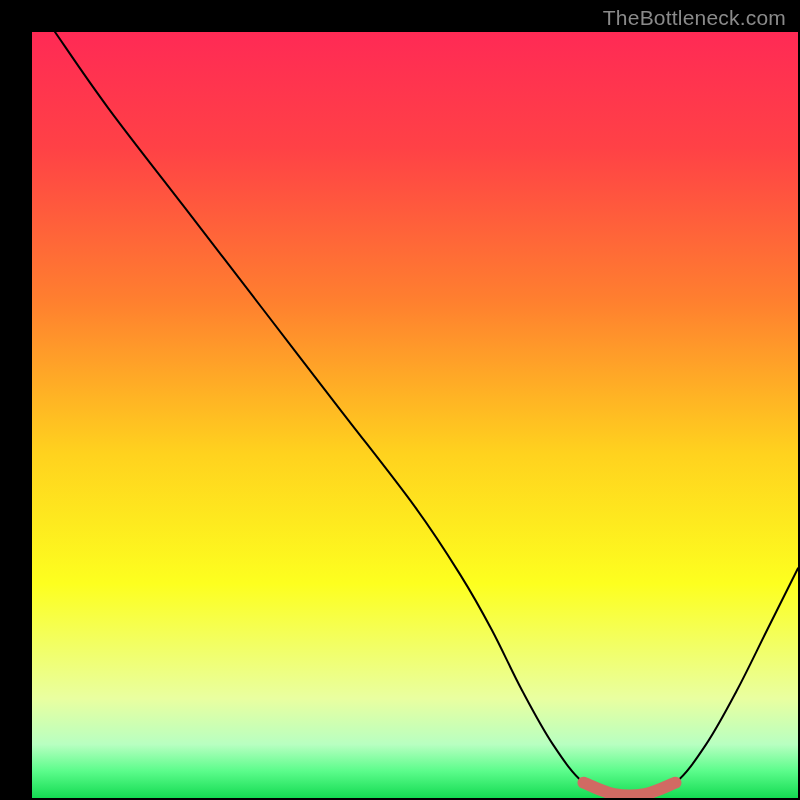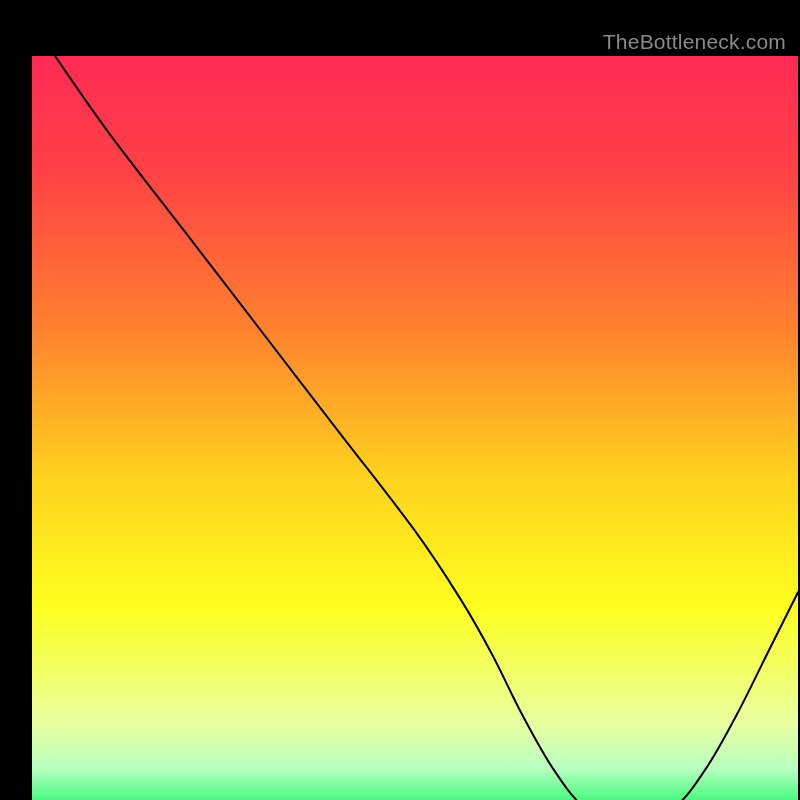--- a/index.html
+++ b/index.html
@@ -9,21 +9,20 @@
     height: 800px;
     background: #000;
     overflow: hidden;
     font-family: Arial, Helvetica, sans-serif;
   }
   .stage {
     position: relative;
     width: 800px;
     height: 568px;
     background: #000;
-    margin-top: 24px;
   }
   .attribution {
     position: absolute;
     top: 6px;
     right: 14px;
     color: #8a8a8a;
     font-size: 21px;
     font-weight: 400;
     letter-spacing: 0.2px;
   }

